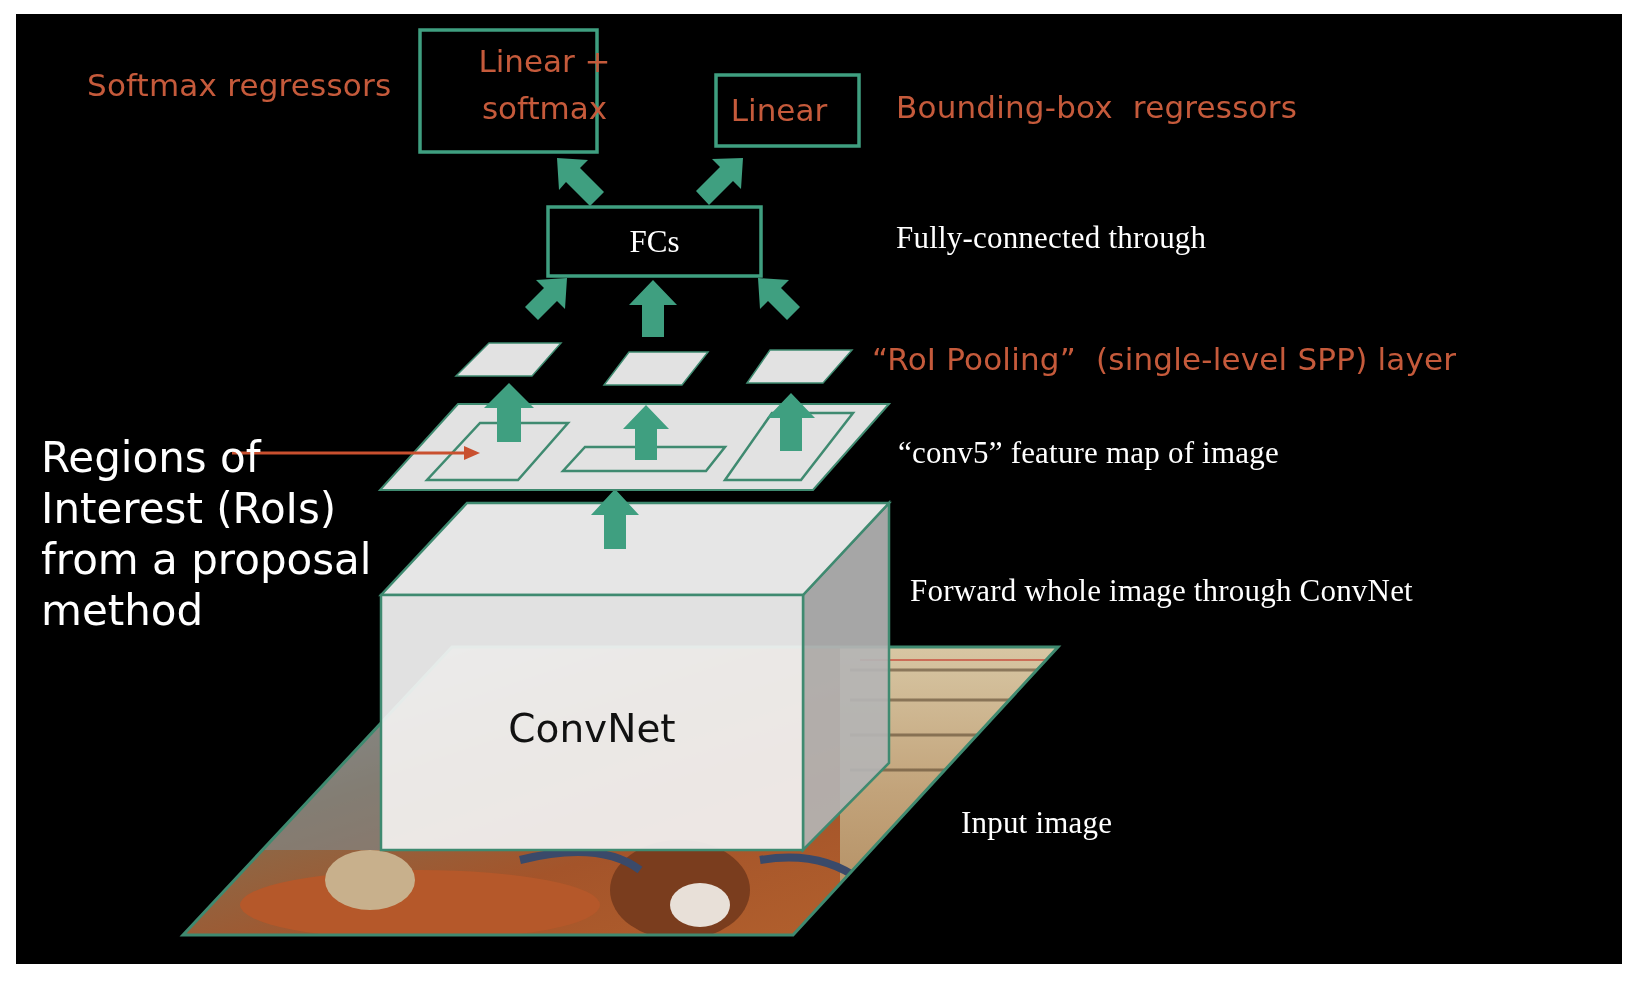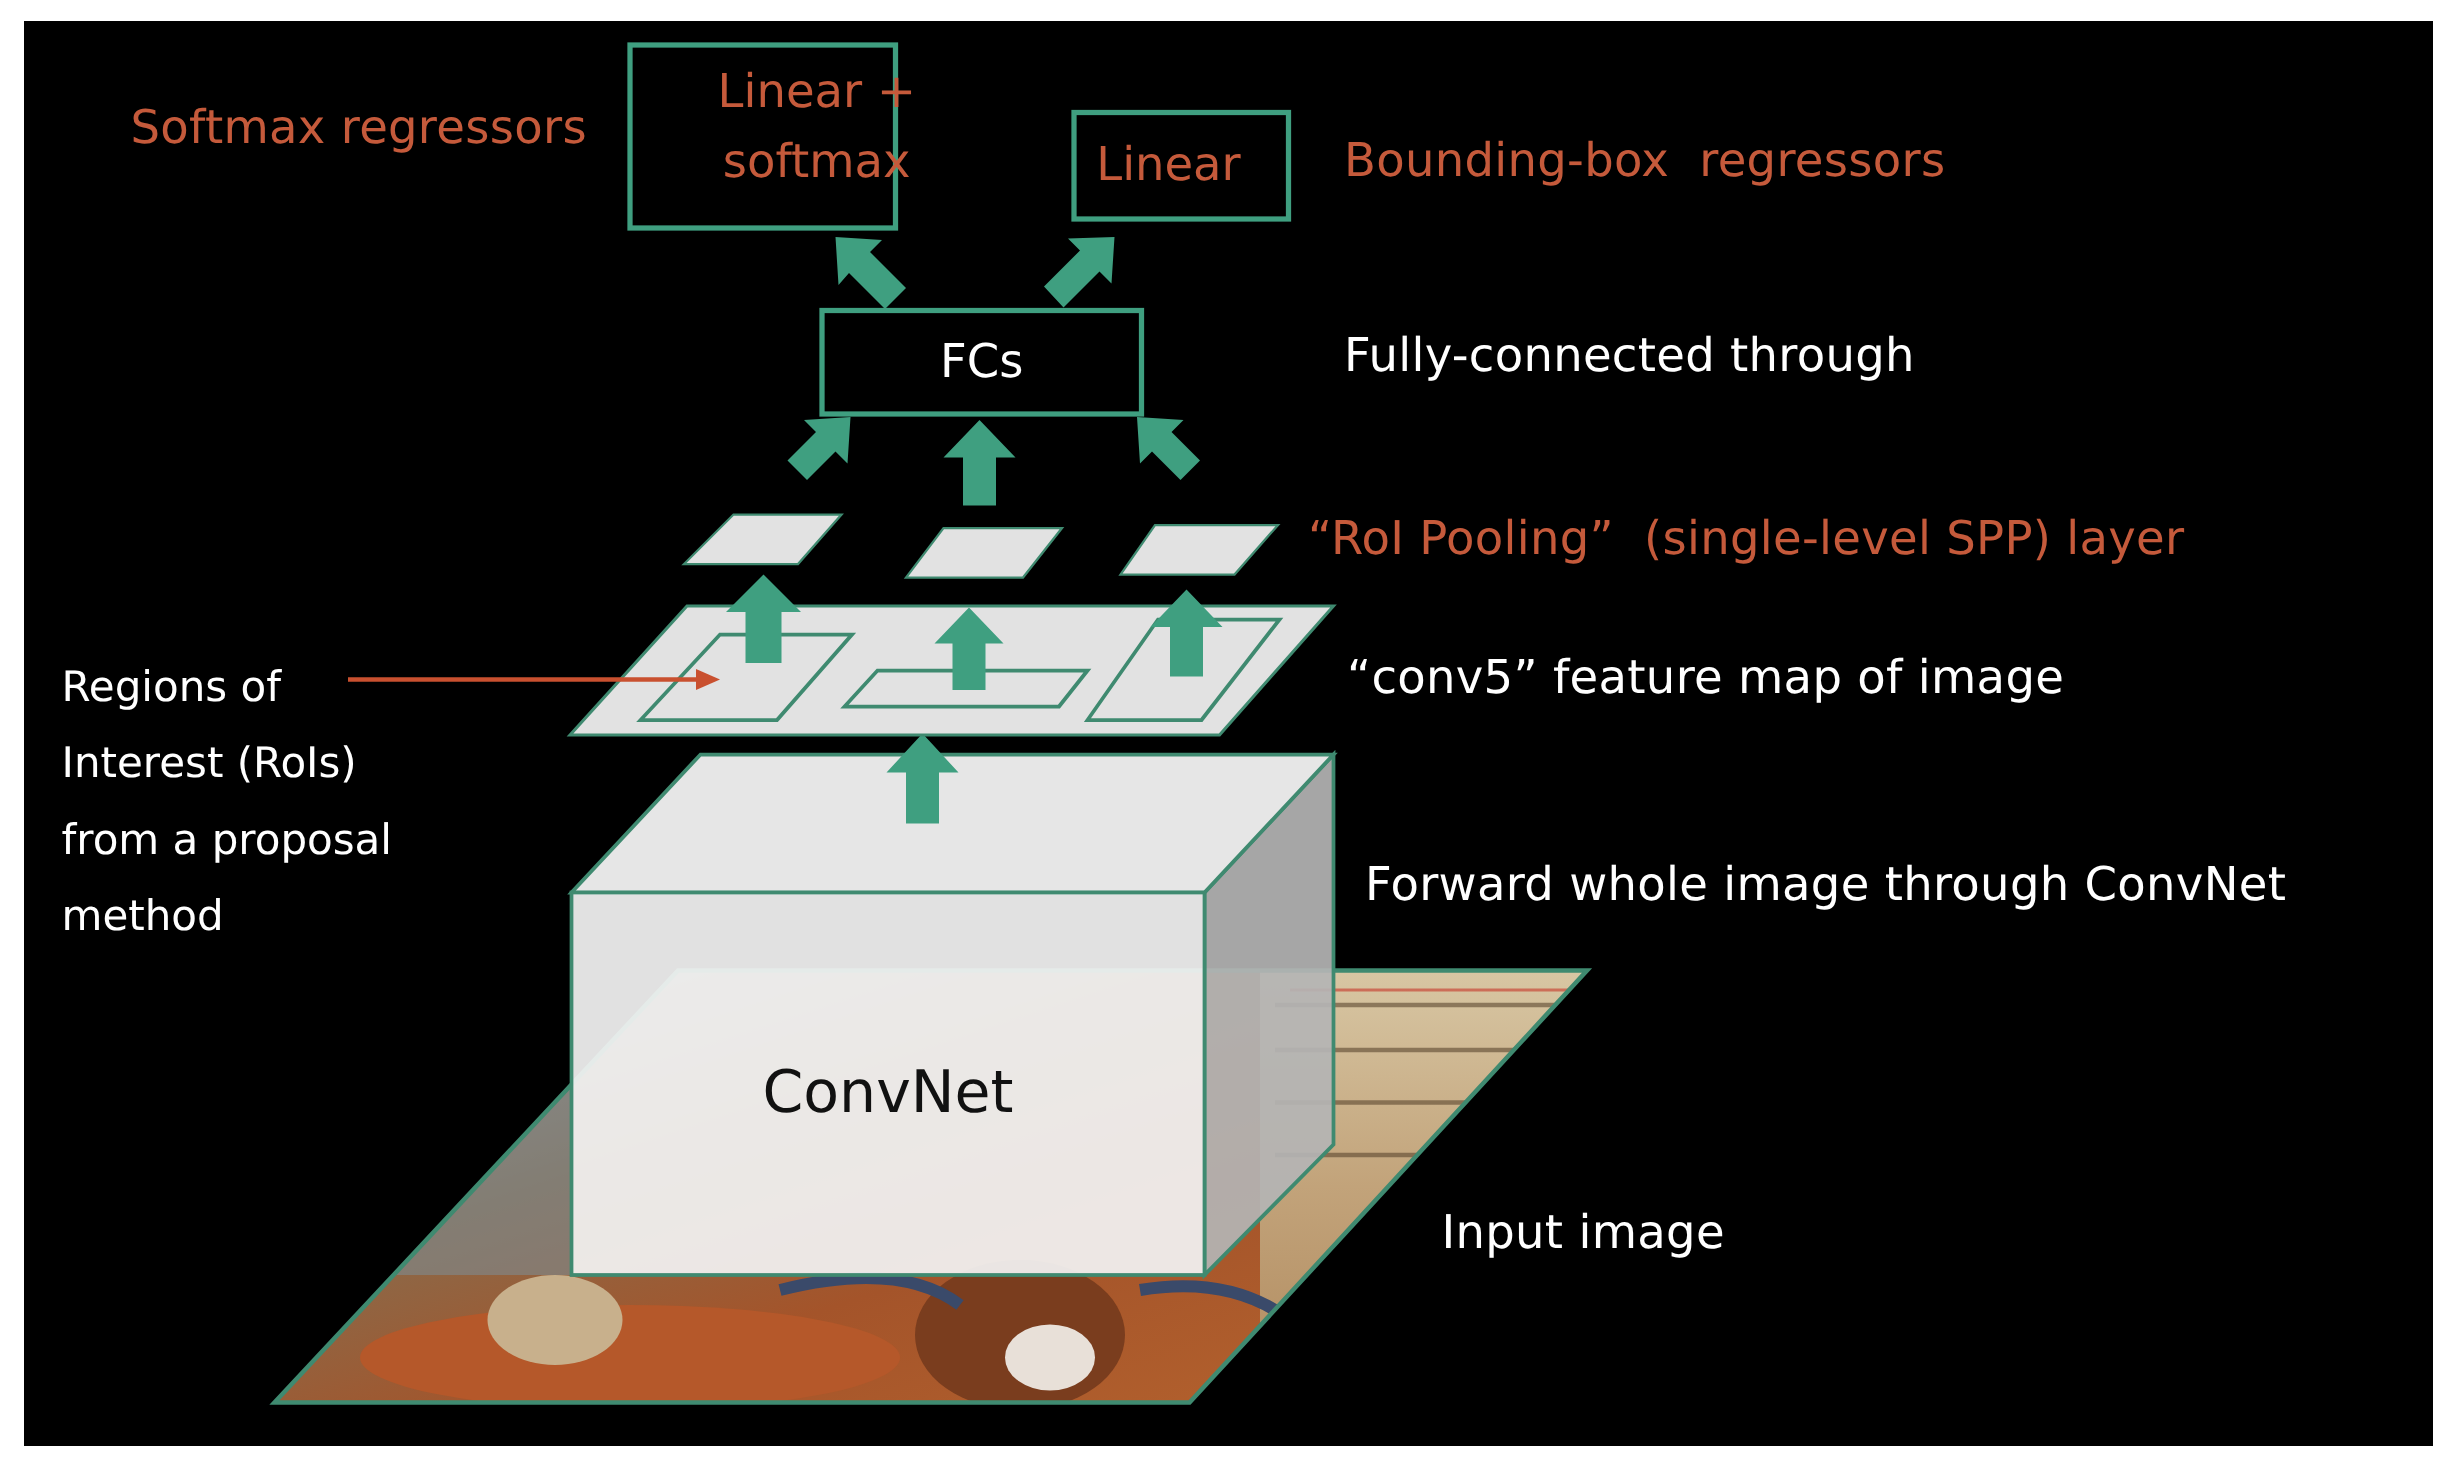--- a/index.html
+++ b/index.html
@@ -1,23 +1,23 @@
 <!DOCTYPE html>
 <html><head>
 <meta charset="utf-8">
 <style>
   html, body { margin: 0; padding: 0; background: #ffffff; }
   body { width: 1642px; height: 988px; position: relative; overflow: hidden; font-family: "DejaVu Sans", "Liberation Sans", sans-serif; }
   #panel { position: absolute; left: 16px; top: 14px; width: 1606px; height: 950px; background: #000000; }
   svg#diagram { position: absolute; left: 0; top: 0; }
   .lbl { position: absolute; white-space: nowrap; font-size: 31px; line-height: 1; letter-spacing: 0.2px; }
   .orange { color: #c55a3b; }
-  .white { color: #ffffff; }
+  .white { color: #ffffff; font-family: Liberation Serif, serif; }
   .box-text { position: absolute; text-align: center; font-size: 31px; line-height: 47px; }
-  #roi-label { position: absolute; left: 41px; top: 432px; font-size: 28px; line-height: 51px; color: #ffffff; white-space: pre; }
+  #roi-label { position: absolute; left: 41px; top: 432px; font-size: 42px; line-height: 51px; color: #ffffff; white-space: pre; }
   #convnet-label { position: absolute; left: 381px; top: 706px; width: 422px; text-align: center; font-size: 39px; color: #111111; }
 </style>
 </head>
 <body>
 
 <div id="panel"></div>
 
 <svg id="diagram" width="1642" height="988">
   <defs>
     <linearGradient id="imgGrad" x1="0" y1="0" x2="1" y2="1">

